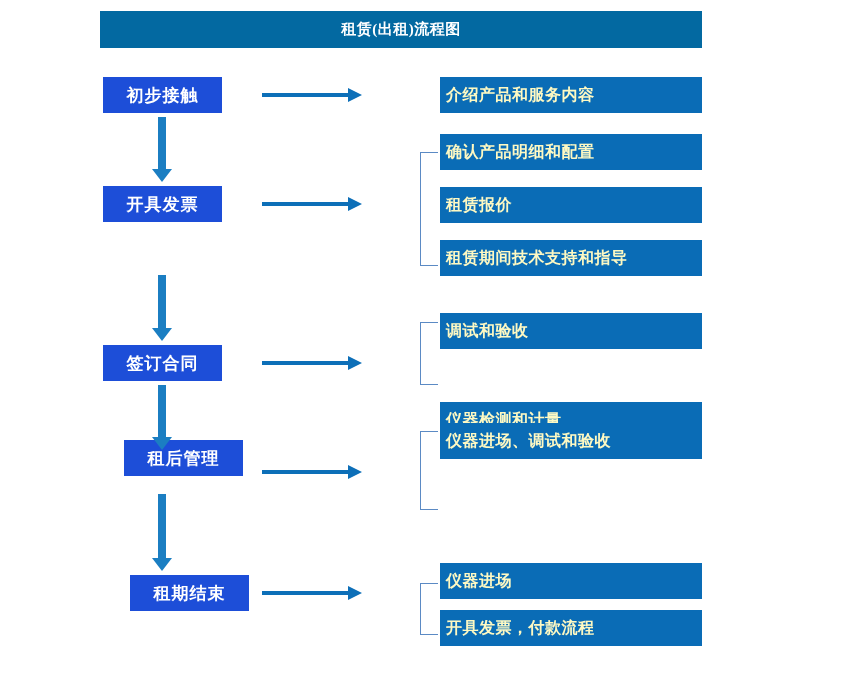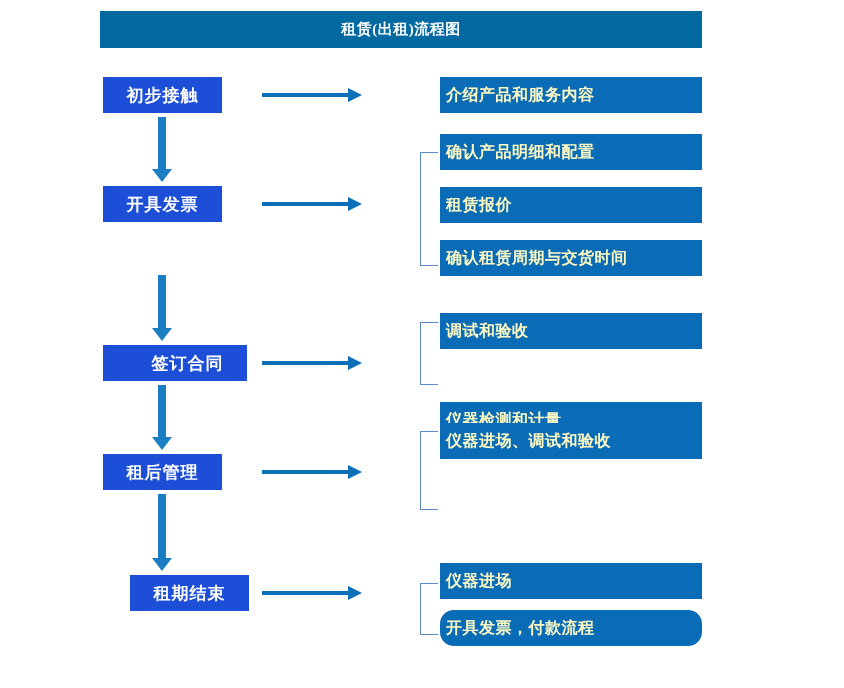--- a/index.html
+++ b/index.html
@@ -133,23 +133,23 @@
 <body>
 
 <div id="canvas">
 
   <div class="title-bar">租赁(出租)流程图</div>
 
   <div class="stage-box" style="top:77px;">初步接触</div>
 
   <div class="stage-box" style="top:186px;">开具发票</div>
 
-  <div class="stage-box" style="top:345px;padding-left:25px;">签订合同</div>
-
-  <div class="stage-box" style="top:454px;">租后管理</div>
+  <div class="stage-box" style="top:345px;">签订合同</div>
+
+  <div class="stage-box" style="top:440px;margin-left:21px;">租后管理</div>
 
   <div class="stage-box" style="top:575px;margin-left:27px;">租期结束</div>
 
   <div class="v-arrow" style="top:117px; height:65px;">
     <div class="shaft" style="height:52px;"></div>
     <div class="head" style="top:52px;"></div>
   </div>
 
   <div class="v-arrow" style="top:275px; height:66px;">
     <div class="shaft" style="height:53px;"></div>
@@ -198,26 +198,26 @@
   <div class="bracket" style="top:431px; height:79px;"></div>
 
   <div class="bracket" style="top:583px; height:52px;"></div>
 
   <div class="detail-box" style="top:77px;">介绍产品和服务内容</div>
 
   <div class="detail-box" style="top:134px;">确认产品明细和配置</div>
 
   <div class="detail-box" style="top:187px;">租赁报价</div>
 
-  <div class="detail-box" style="top:240px;">确认租赁周期与交货时间</div>
+  <div class="detail-box" style="top:240px;">租赁期间技术支持和指导</div>
 
   <div class="detail-box" style="top:313px;">调试和验收</div>
 
   <div class="detail-box" style="top:366px;margin-top:36px;">仪器检测和计量</div>
 
   <div class="detail-box" style="top:423px;">仪器进场、调试和验收</div>
 
 
   <div class="detail-box" style="top:563px;">仪器进场</div>
 
-  <div class="detail-box" style="top:610px;border-radius:14px;">开具发票，付款流程</div>
+  <div class="detail-box" style="top:610px;">开具发票，付款流程</div>
 
 </div>
 
 </body></html>

